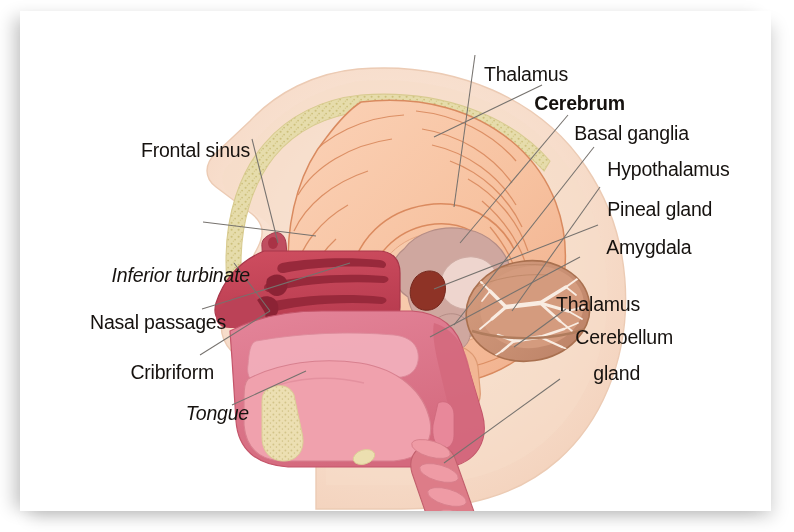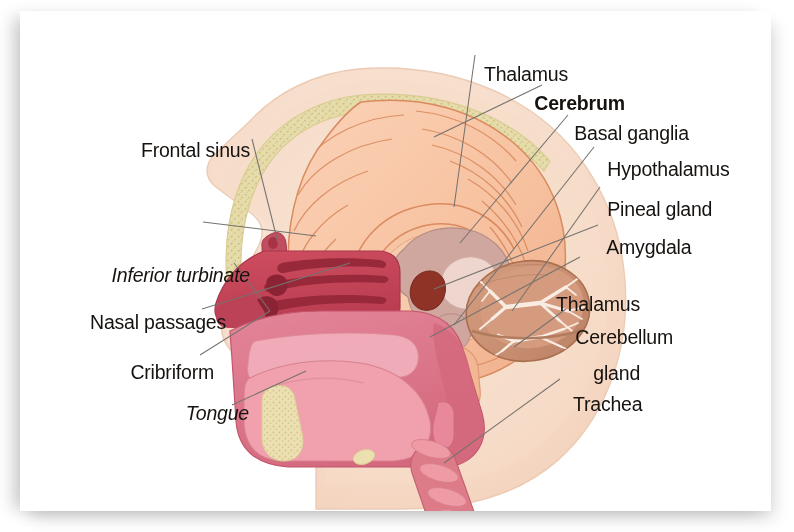--- a/index.html
+++ b/index.html
@@ -403,18 +403,15 @@
 
     <div class="label rgt" style="left: 536px; top: 236px;">
       <div>Thalamus</div>
       <div style="padding-left: 21px;">gland</div>
     </div>
 
     <div class="label rgt" style="left: 524px; top: 292px;">
       <span>Cerebellum</span>
     </div>
 
-    <div class="label rgt" style="left: 522px; top: 359px;">
-      <span>Trachea</span>
-    </div>
 
   </div>
 </div>
 
 </body></html>

